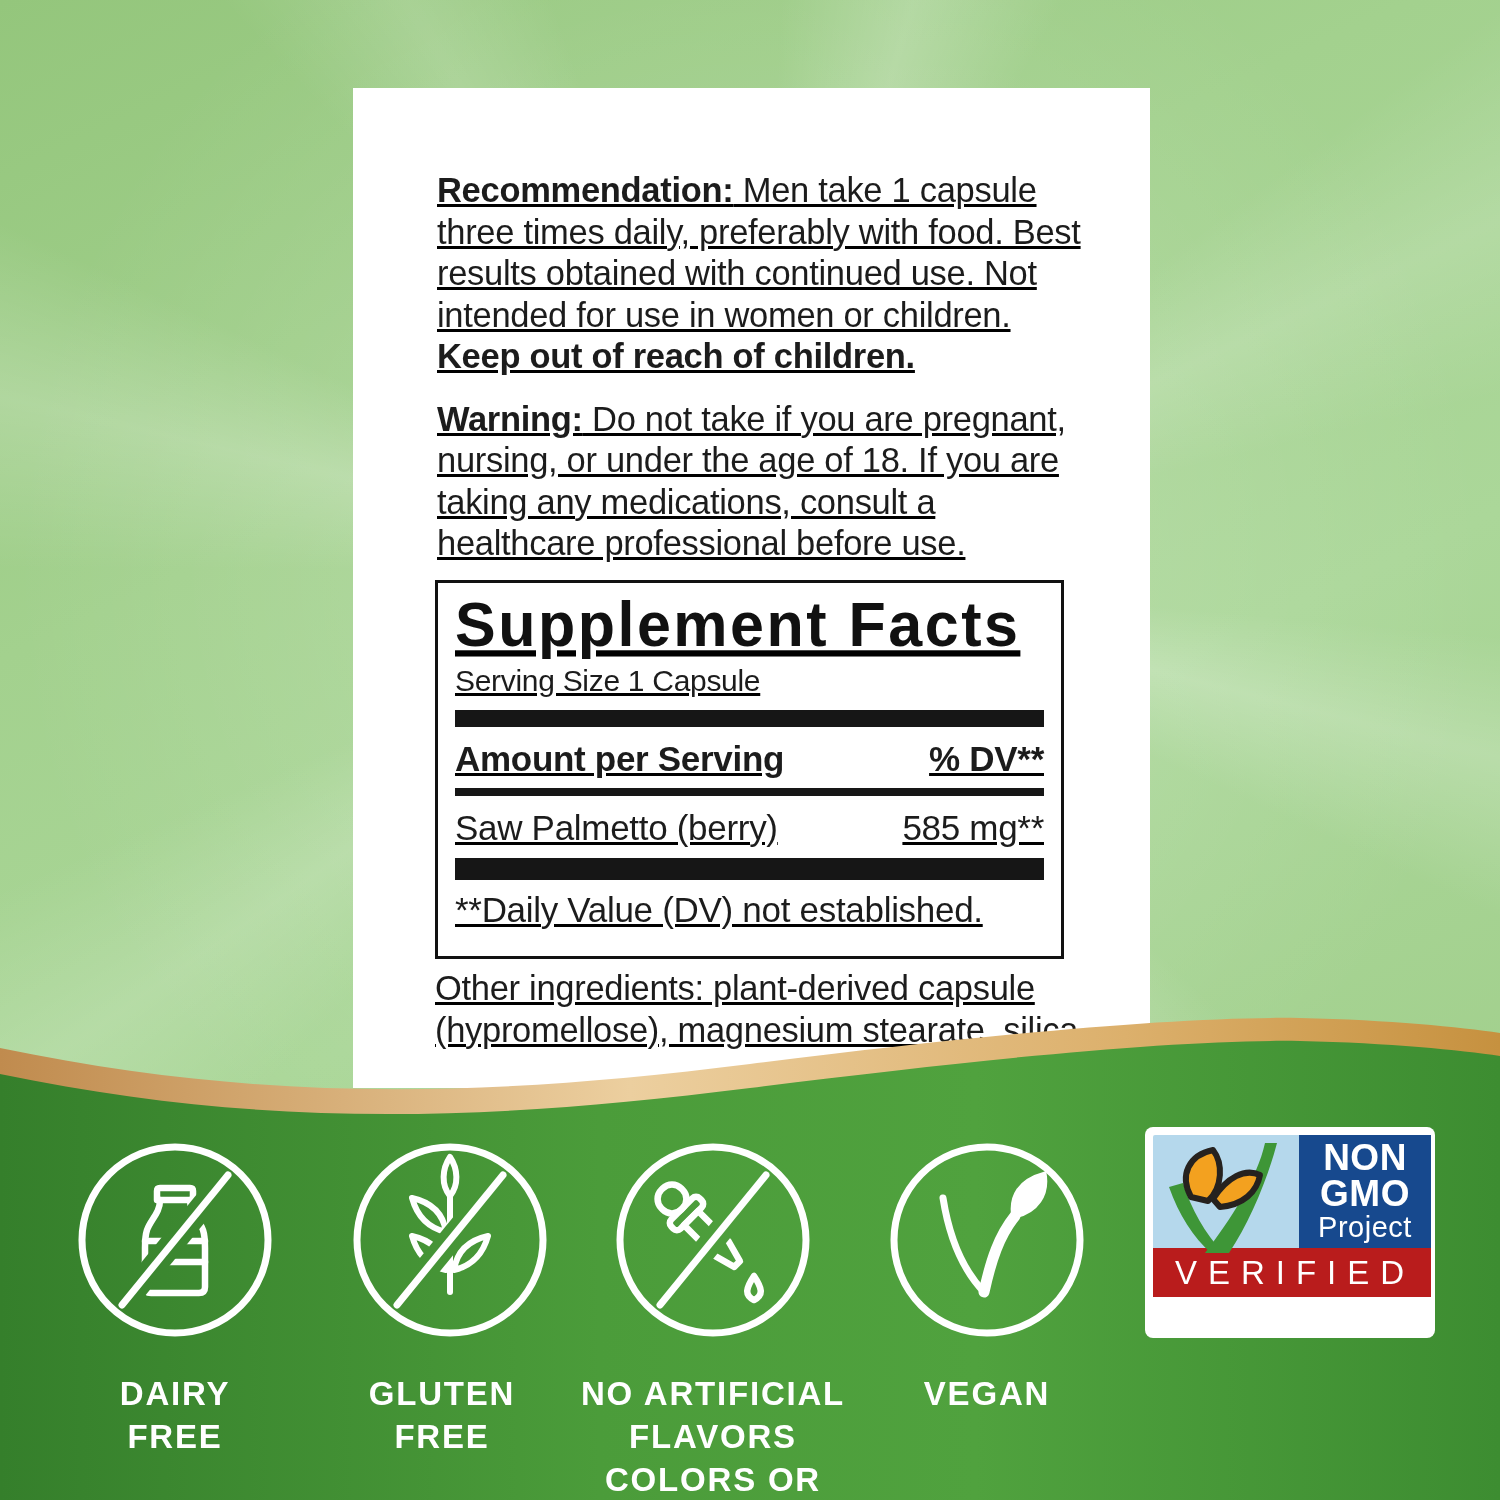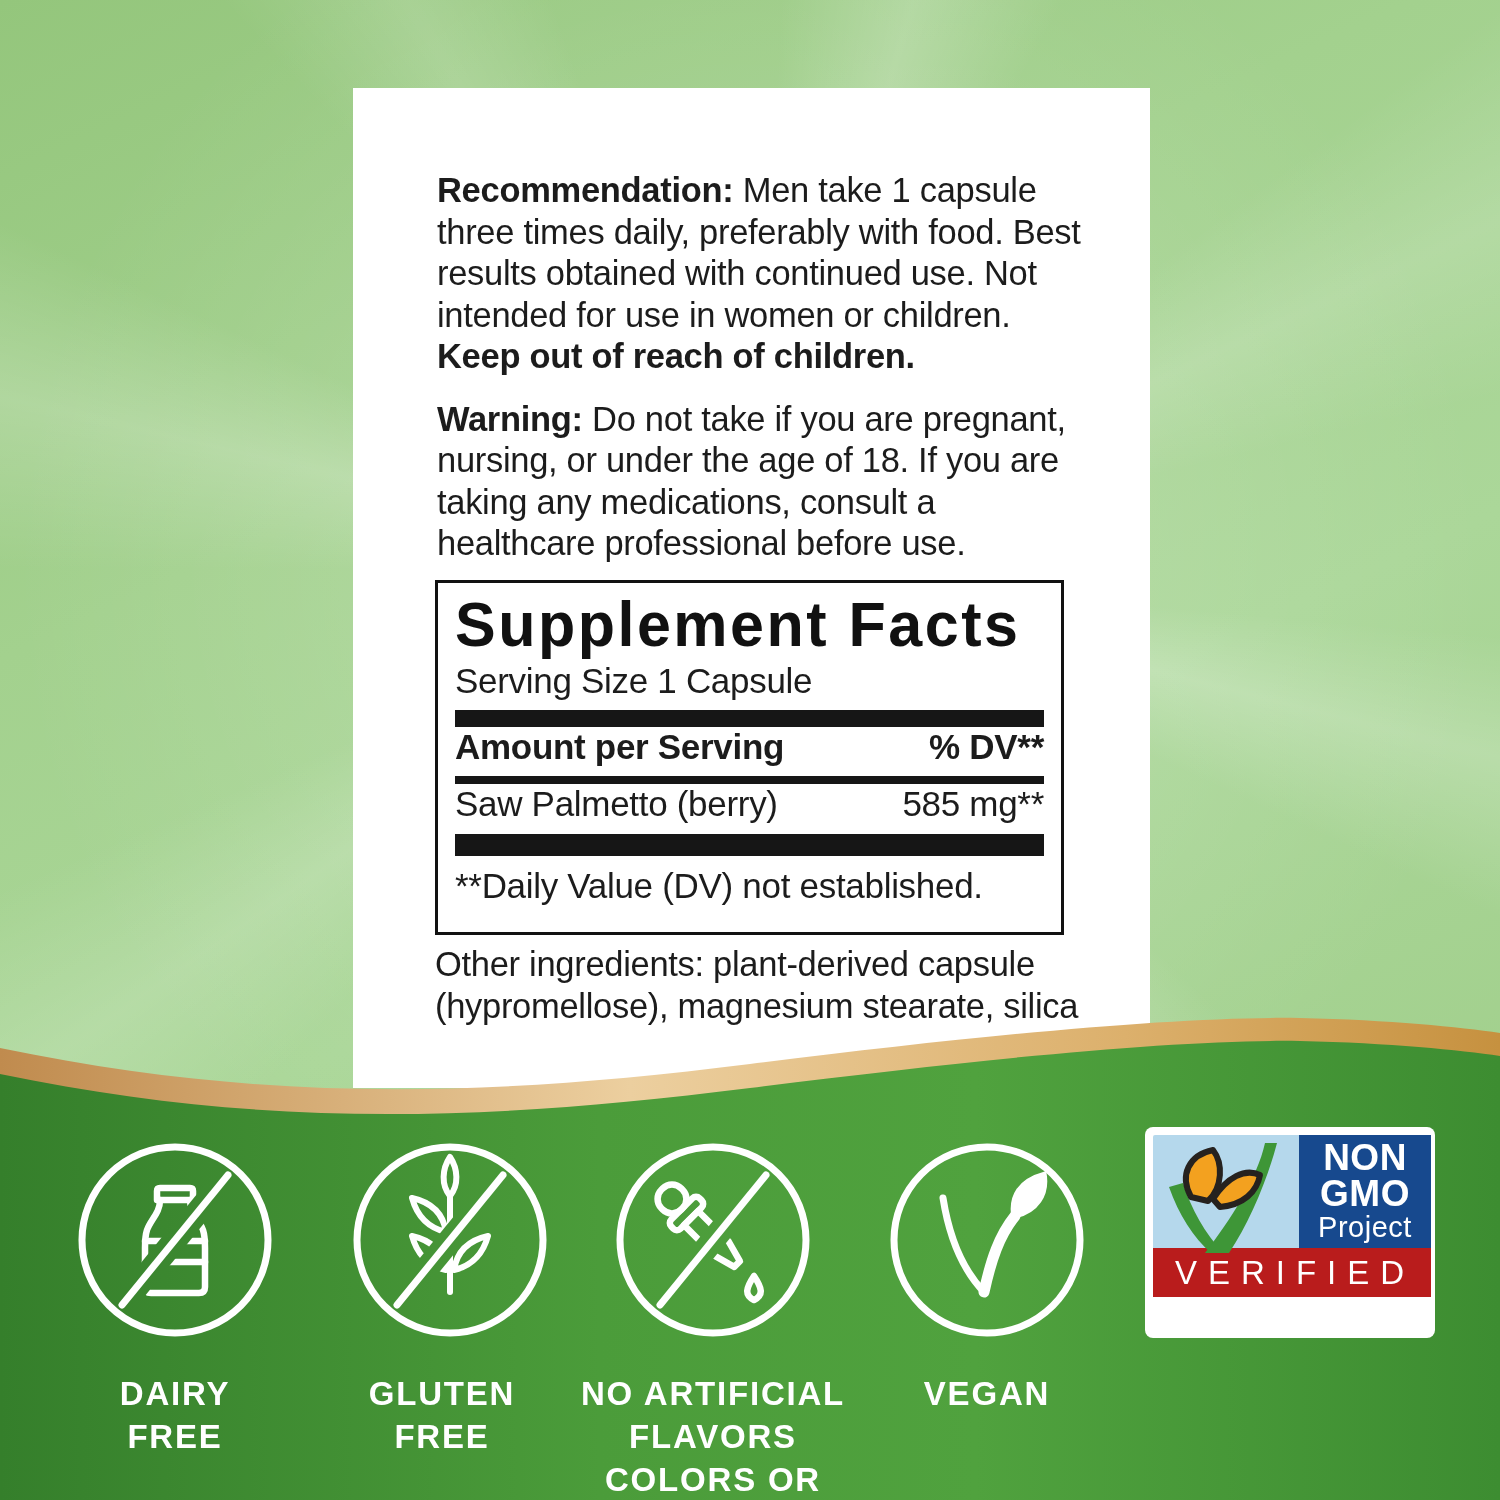--- a/index.html
+++ b/index.html
@@ -14,35 +14,35 @@
         rgba(255,255,255,0) 0deg, rgba(255,255,255,.20) 9deg, rgba(255,255,255,0) 20deg,
         rgba(255,255,255,0) 38deg, rgba(255,255,255,.16) 48deg, rgba(255,255,255,0) 60deg,
         rgba(255,255,255,0) 78deg, rgba(255,255,255,.22) 90deg, rgba(255,255,255,0) 104deg,
         rgba(255,255,255,0) 128deg, rgba(255,255,255,.15) 140deg, rgba(255,255,255,0) 152deg,
         rgba(255,255,255,0) 175deg, rgba(255,255,255,.20) 188deg, rgba(255,255,255,0) 200deg,
         rgba(255,255,255,0) 222deg, rgba(255,255,255,.14) 234deg, rgba(255,255,255,0) 246deg,
         rgba(255,255,255,0) 268deg, rgba(255,255,255,.20) 281deg, rgba(255,255,255,0) 294deg,
         rgba(255,255,255,0) 318deg, rgba(255,255,255,.15) 330deg, rgba(255,255,255,0) 342deg);}
   
   .panel{position:absolute;left:353px;top:88px;width:797px;height:1000px;background:#ffffff;z-index:1;
-    box-sizing:border-box;padding:82px 58px 0 84px;}
+    box-sizing:border-box;padding:82px 58px 0 84px;text-decoration:underline;}
   .para{width:656px;font-size:34.5px;line-height:41.5px;color:#1c1c1c;letter-spacing:-0.3px;}
   .para b{font-weight:bold;}
   .para + .para{margin-top:21px;}
   
   .sfbox{box-sizing:border-box;width:629px;margin:15px 0 0 -2px;border:3px solid #111;background:#fff;
     padding:8px 17px 26px 17px;}
   .sf-title{font-size:61px;line-height:64px;font-weight:bold;color:#111;letter-spacing:2.5px;
     white-space:nowrap;transform:scaleY(1.04);transform-origin:left top;}
-  .sf-serving{font-size:35px;line-height:40px;color:#1c1c1c;margin-top:6px;letter-spacing:-0.3px;}
+  .sf-serving{font-size:30px;line-height:40px;color:#1c1c1c;margin-top:6px;letter-spacing:-0.3px;}
   .bar{background:#161616;margin-top:9px;}
   .bar.thick{height:17px;}
   .bar.thin{height:8px;}
   .bar.thick2{height:22px;margin-top:10px;}
-  .sf-row{display:flex;justify-content:space-between;align-items:baseline;margin-top:0;
+  .sf-row{display:flex;justify-content:space-between;align-items:baseline;margin-top:12px;
     font-size:35px;line-height:40px;color:#1c1c1c;letter-spacing:-0.3px;gap:32px;}
   .sf-row.head{font-weight:bold;}
   .sf-foot{font-size:35px;line-height:40px;color:#1c1c1c;margin-top:10px;letter-spacing:-0.3px;}
   .other{width:660px;font-size:34.5px;line-height:42px;color:#1c1c1c;margin-top:8px;margin-left:-2px;letter-spacing:-0.3px;}
   
   .wave{position:absolute;left:0;top:980px;width:1500px;height:520px;z-index:2;}
   .bottom-content{position:absolute;left:0;top:0;width:1500px;height:1500px;z-index:3;}
   .seal{position:absolute;width:200px;height:200px;top:1140px;}
   .seal svg{width:100%;height:100%;}
   .seal-label{position:absolute;text-align:center;color:#ffffff;font-weight:bold;

